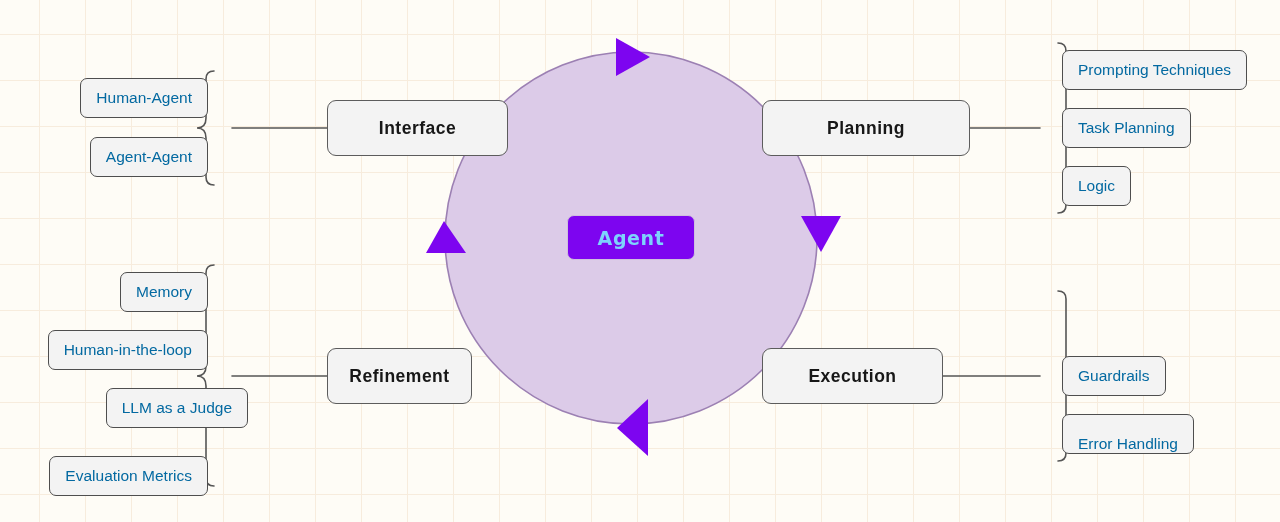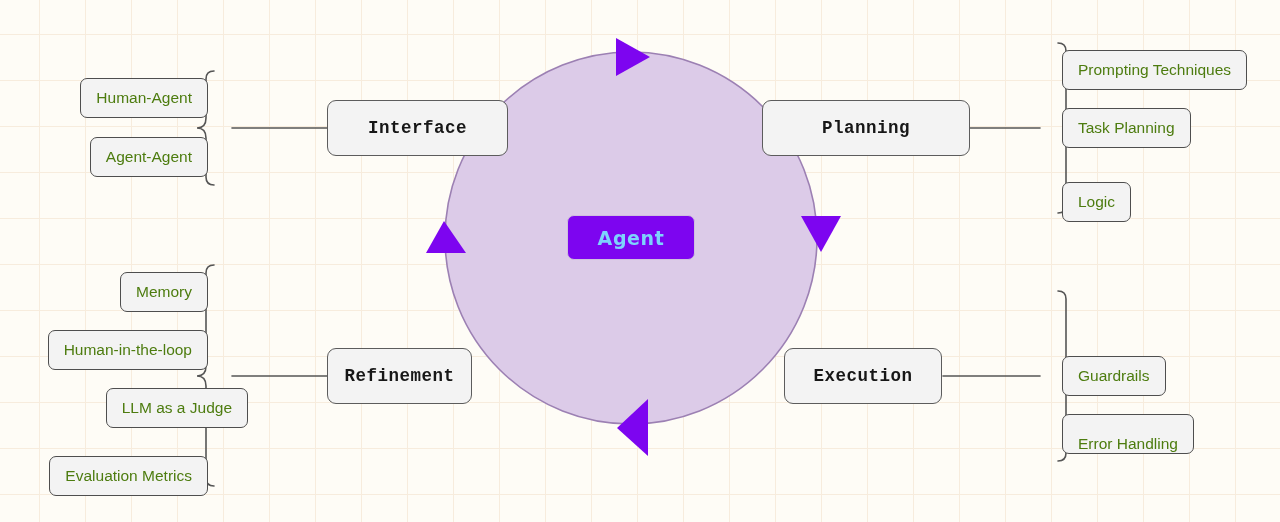--- a/index.html
+++ b/index.html
@@ -66,49 +66,49 @@
     height: 56px;
     border-radius: 9px;
     background: #f3f3f3;
     border: 1.6px solid #5c5c5c;
     display: flex;
     align-items: center;
     justify-content: center;
     box-sizing: border-box;
   }
   .stage-node span {
-    font-family: Liberation Mono, monospace;
+    font-family: Liberation Sans, sans-serif;
     font-size: 17.5px;
     font-weight: bold;
     color: #171717;
     letter-spacing: 0.5px;
   }
   #node-interface  { left: 327px; top: 100px; width: 181px; }
   #node-planning   { left: 762px; top: 100px; width: 208px; }
   #node-refinement { left: 327px; top: 348px; width: 145px; }
-  #node-execution  { left: 784px; top: 348px; width: 158px; }
+  #node-execution  { left: 762px; top: 348px; width: 181px; }
 
   
   .leaf {
     position: absolute;
     height: 40px;
     border-radius: 7px;
     background: #f3f3f3;
     border: 1.4px solid #4e4e4e;
     display: flex;
     align-items: center;
     justify-content: center;
     box-sizing: border-box;
     padding: 0 15px;
     white-space: nowrap;
   }
   .leaf span {
     font-family: "Liberation Sans", sans-serif;
     font-size: 15.5px;
-    color: #4d7c0f;
+    color: #0369a1;
   }
 
   
   .links {
     position: absolute;
     left: 0;
     top: 0;
     width: 1280px;
     height: 522px;
     pointer-events: none;
@@ -169,21 +169,21 @@
   <div class="leaf" style="right:1072px; top:137px;">
     <span>Agent-Agent</span>
   </div>
 
   <div class="leaf" style="left:1062px; top:50px;">
     <span>Prompting Techniques</span>
   </div>
   <div class="leaf" style="left:1062px; top:108px;">
     <span>Task Planning</span>
   </div>
-  <div class="leaf" style="left:1062px; top:182px;">
+  <div class="leaf" style="left:1062px; top:166px;">
     <span>Logic</span>
   </div>
 
   <div class="leaf" style="right:1072px; top:272px;">
     <span>Memory</span>
   </div>
   <div class="leaf" style="right:1072px; top:330px;">
     <span>Human-in-the-loop</span>
   </div>
   <div class="leaf" style="right:1032px; top:388px;">

